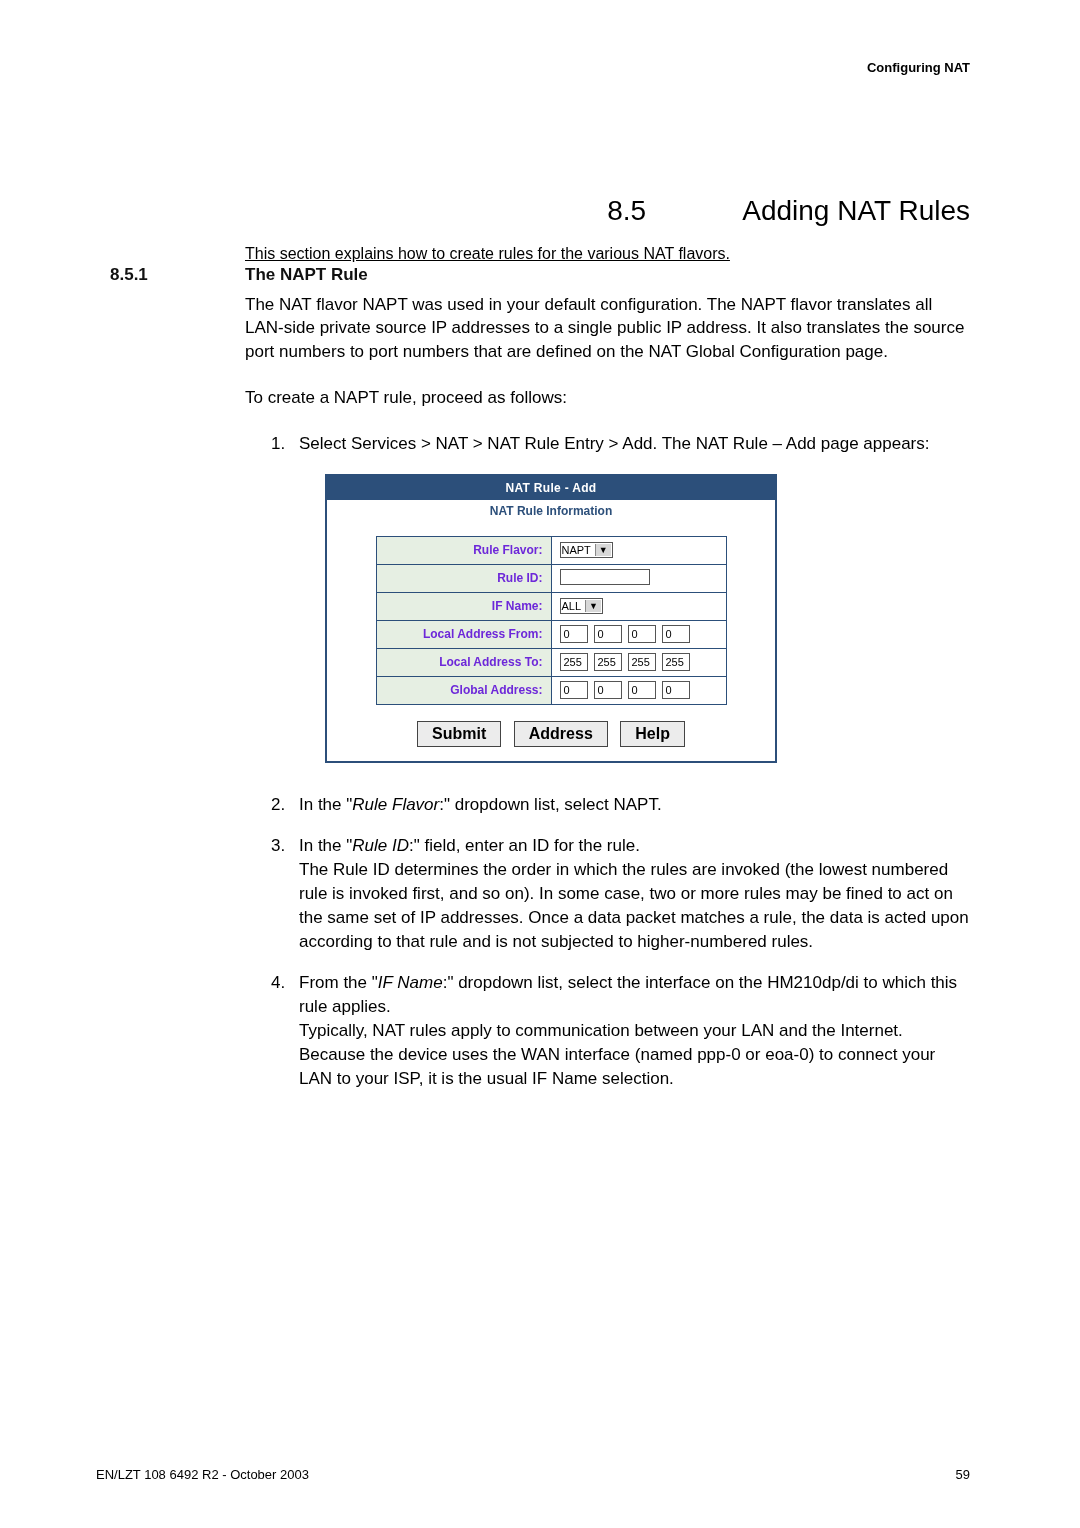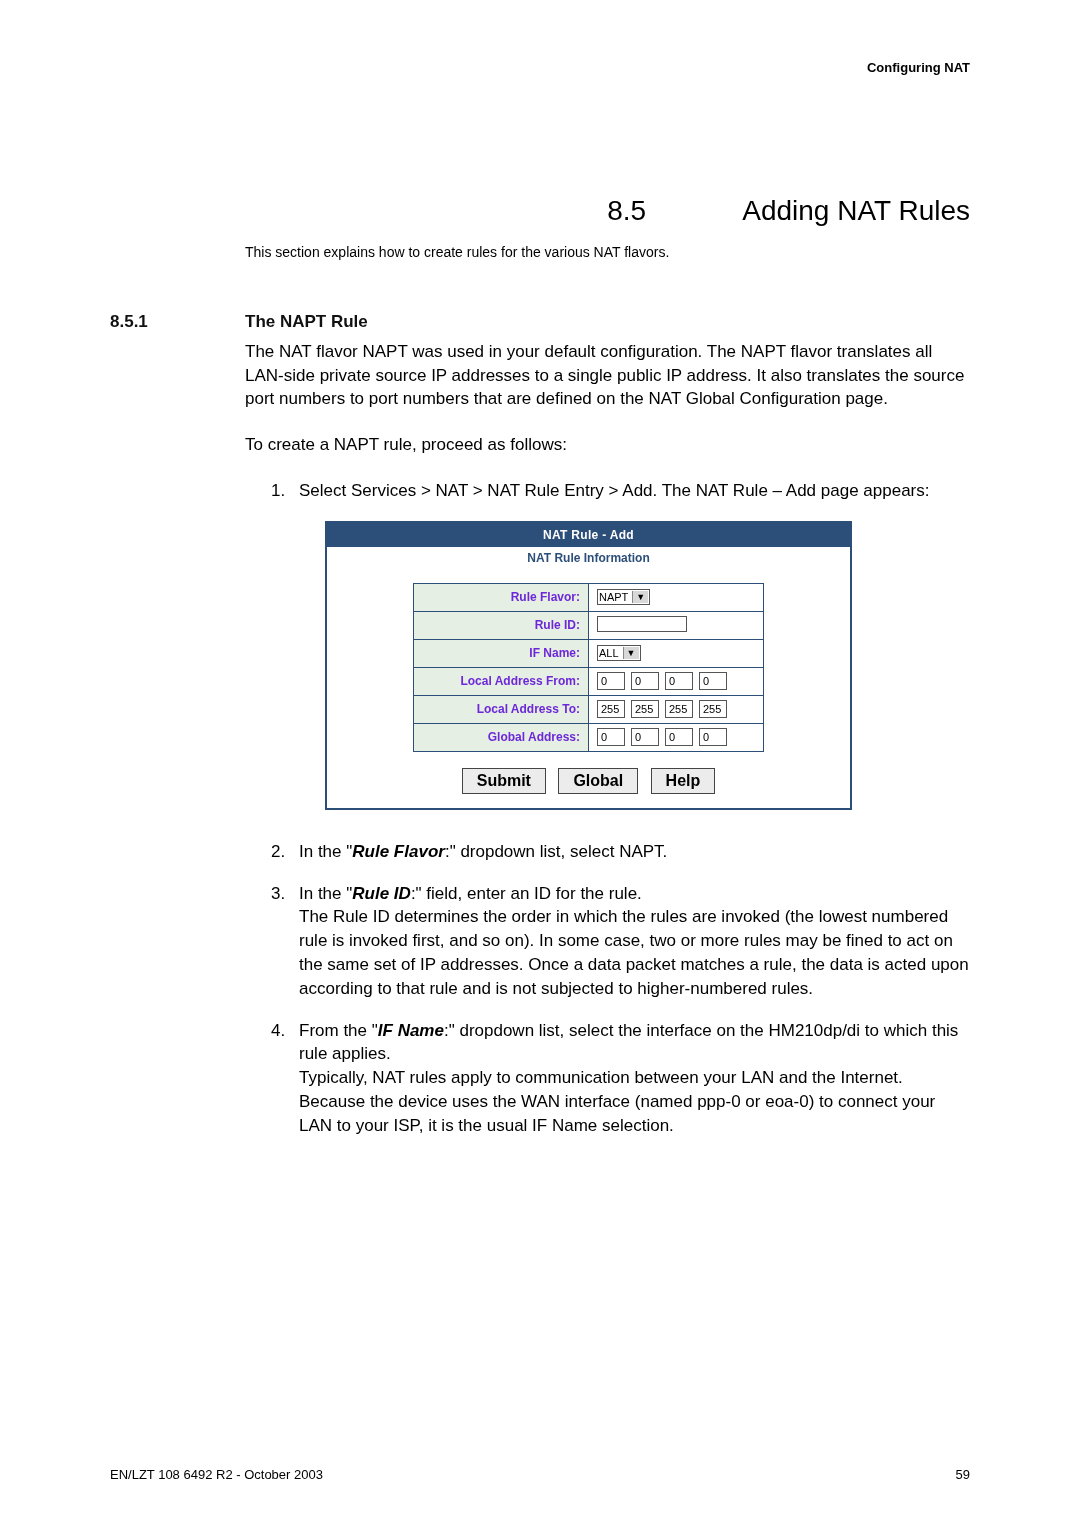--- a/index.html
+++ b/index.html
@@ -3,52 +3,52 @@
   <meta charset="utf-8">
   <style>
     * { box-sizing: border-box; margin: 0; padding: 0; }
     body { font-family: Arial, Helvetica, sans-serif; background: #fff; width: 1080px; height: 1528px; position: relative; color: #000; }
     .page { padding: 60px 110px 60px 110px; }
     .header-right { text-align: right; font-size: 13px; font-weight: bold; margin-bottom: 120px; }
     .section-row { display: flex; align-items: baseline; margin-bottom: 16px; justify-content: flex-end; }
     .section-num { font-size: 28px; width: 135px; flex-shrink: 0; }
     .section-title { font-size: 28px; }
     .body-indent { margin-left: 135px; }
-    .intro { font-size: 14px; margin-bottom: 50px; line-height: 1.35; }
+    .intro { font-size: 16px; line-height: 1.35; text-decoration: underline; }
     .subsection-row { display: flex; align-items: baseline; margin-bottom: 8px; }
     .sub-num { font-size: 17px; font-weight: bold; width: 135px; flex-shrink: 0; color: #111; }
     .sub-title { font-size: 17px; font-weight: bold; color: #111; }
     .para { font-size: 17px; line-height: 1.4; margin-bottom: 22px; }
     .list { margin-left: 26px; }
     .list-item { display: flex; font-size: 17px; line-height: 1.4; margin-bottom: 18px; }
     .list-num { width: 28px; flex-shrink: 0; }
     .list-body { flex: 1; }
     .bold { font-weight: normal; }
-    .italic-bold { font-weight: bold; font-style: italic; }
+    .italic-bold { font-weight: normal; font-style: italic; }
     .quote { font-style: normal; }
 
     
     .panel-wrap { margin-left: 54px; margin-bottom: 30px; }
-    .panel { border: 2px solid #2c4f7a; width: 527px; font-family: Verdana, Arial, sans-serif; }
+    .panel { border: 2px solid #2c4f7a; width: 452px; font-family: Verdana, Arial, sans-serif; }
     .panel-header { background: #2c4f7a; color: #fff; font-weight: bold; text-align: center; font-size: 12px; padding: 5px 0; letter-spacing: 0.3px; }
     .info-table { margin: 12px auto 8px auto; border-collapse: collapse; }
     .info-caption { color: #2c4f7a; font-weight: bold; font-size: 12px; text-align: center; padding: 4px 0 6px 0; }
     .info-table td { border: 1px solid #2c4f7a; padding: 4px 8px; height: 28px; font-size: 12px; vertical-align: middle; }
     .label-cell { background: #e6efe3; color: #6d28d9; font-weight: bold; text-align: right; width: 175px; }
     .field-cell { background: #fff; width: 175px; }
     .sel { border: 1px solid #555; background: #fff; font-size: 11px; padding: 1px; display: inline-flex; align-items: center; }
     .sel-arrow { background: #d8d8d8; border-left: 1px solid #888; padding: 0 3px; margin-left: 4px; font-size: 9px; line-height: 12px; }
     .txt { border: 1px solid #555; background: #fff; font-size: 11px; padding: 2px 3px; display: inline-block; }
     .txt-sm { width: 28px; text-align: left; }
     .txt-wide { width: 90px; height: 16px; }
     .ip-row { display: flex; gap: 6px; }
     .btn-row { text-align: center; padding: 8px 0 14px 0; }
     .btn { display: inline-block; background: #ececec; border: 1px solid #444; font-size: 16px; font-weight: bold; font-family: inherit; padding: 3px 14px; margin: 0 4px; }
 
-    .footer { position: absolute; bottom: 46px; left: 110px; right: 110px; display: flex; justify-content: space-between; font-size: 13px; }
+    .footer { position: absolute; bottom: 46px; left: 96px; right: 110px; display: flex; justify-content: space-between; font-size: 13px; }
   </style>
 </head>
 <body>
 
 <div class="page">
   <div class="header-right">Configuring NAT</div>
 
   <div class="section-row">
     <div class="section-num">8.5</div>
     <div class="section-title">Adding NAT Rules</div>
@@ -137,21 +137,21 @@
                   <span class="txt txt-sm">0</span>
                   <span class="txt txt-sm">0</span>
                   <span class="txt txt-sm">0</span>
                 </div>
               </td>
             </tr>
           </tbody>
             </table>
           <div class="btn-row">
             <span class="btn">Submit</span>
-            <span class="btn">Global</span>
+            <span class="btn">Address</span>
             <span class="btn">Help</span>
           </div>
         </div>
       </div>
 
       <div class="list-item">
         <div class="list-num">2.</div>
         <div class="list-body">
           <span>In the </span><span class="quote">"</span><span class="italic-bold">Rule Flavor</span><span class="quote">:"</span><span> dropdown list, select </span><span class="bold">NAPT</span><span>.</span>
         </div>

